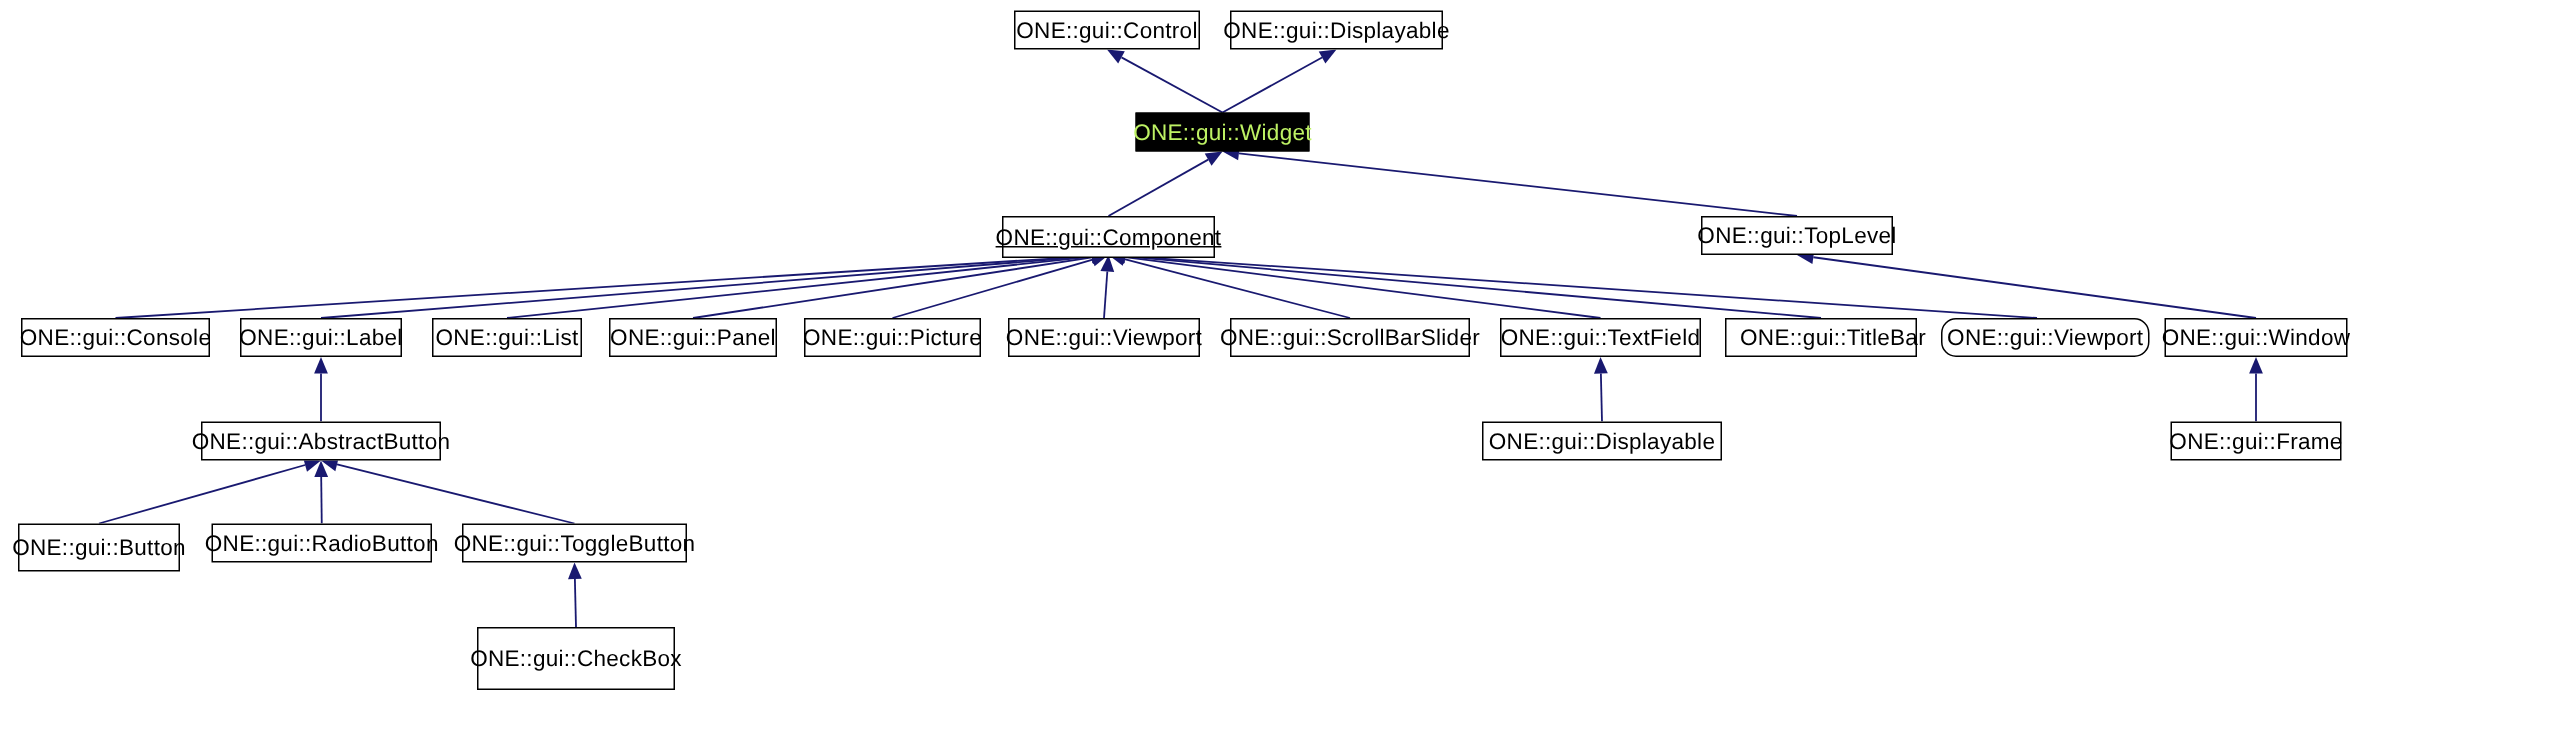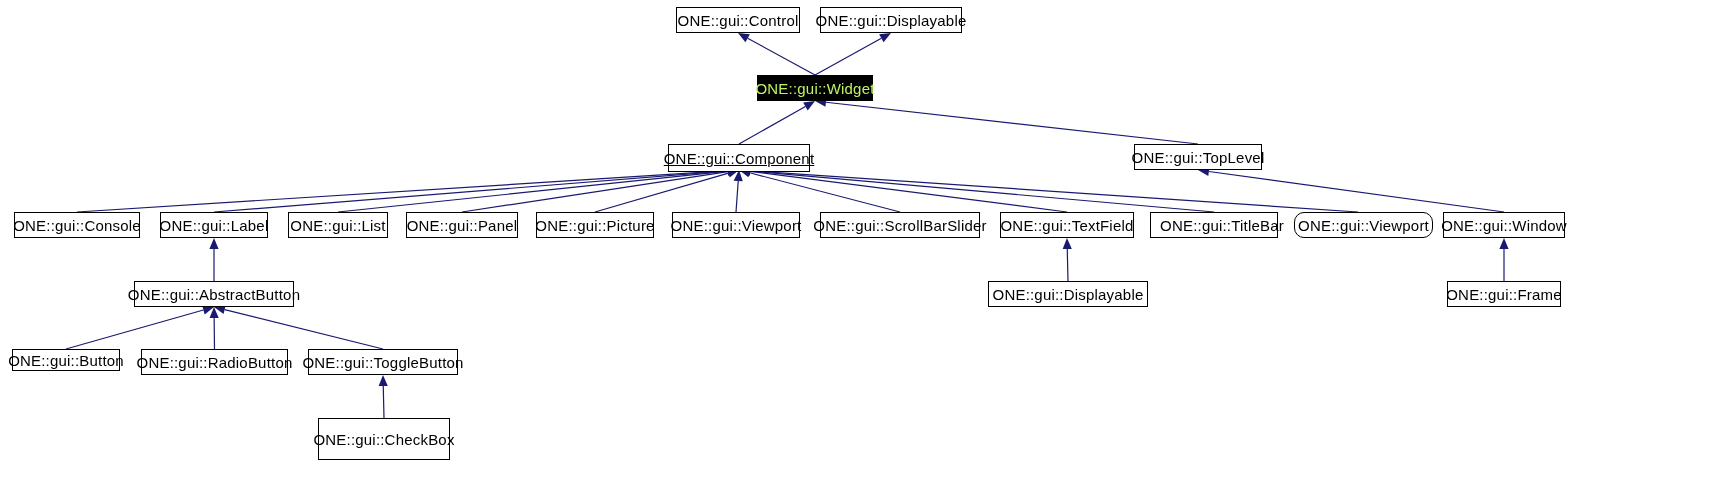--- a/index.html
+++ b/index.html
@@ -195,21 +195,21 @@
       </div>
       <div class="node" style="left: 134px; top: 281px; width: 160px; height: 26px;">
         <span class="node-label">ONE::gui::AbstractButton</span>
       </div>
       <div class="node" style="left: 988px; top: 281px; width: 160px; height: 26px;">
         <span class="node-label">ONE::gui::Displayable</span>
       </div>
       <div class="node" style="left: 1447px; top: 281px; width: 114px; height: 26px;">
         <span class="node-label">ONE::gui::Frame</span>
       </div>
-      <div class="node" style="left: 12px; top: 349px; width: 108px; height: 22px;">
+      <div class="node" style="left: 12px; top: 349px; width: 108px; height: 32px;">
         <span class="node-label">ONE::gui::Button</span>
       </div>
       <div class="node" style="left: 141px; top: 349px; width: 147px; height: 26px;">
         <span class="node-label">ONE::gui::RadioButton</span>
       </div>
       <div class="node" style="left: 308px; top: 349px; width: 150px; height: 26px;">
         <span class="node-label">ONE::gui::ToggleButton</span>
       </div>
       <div class="node" style="left: 318px; top: 418px; width: 132px; height: 42px;">
         <span class="node-label">ONE::gui::CheckBox</span>

